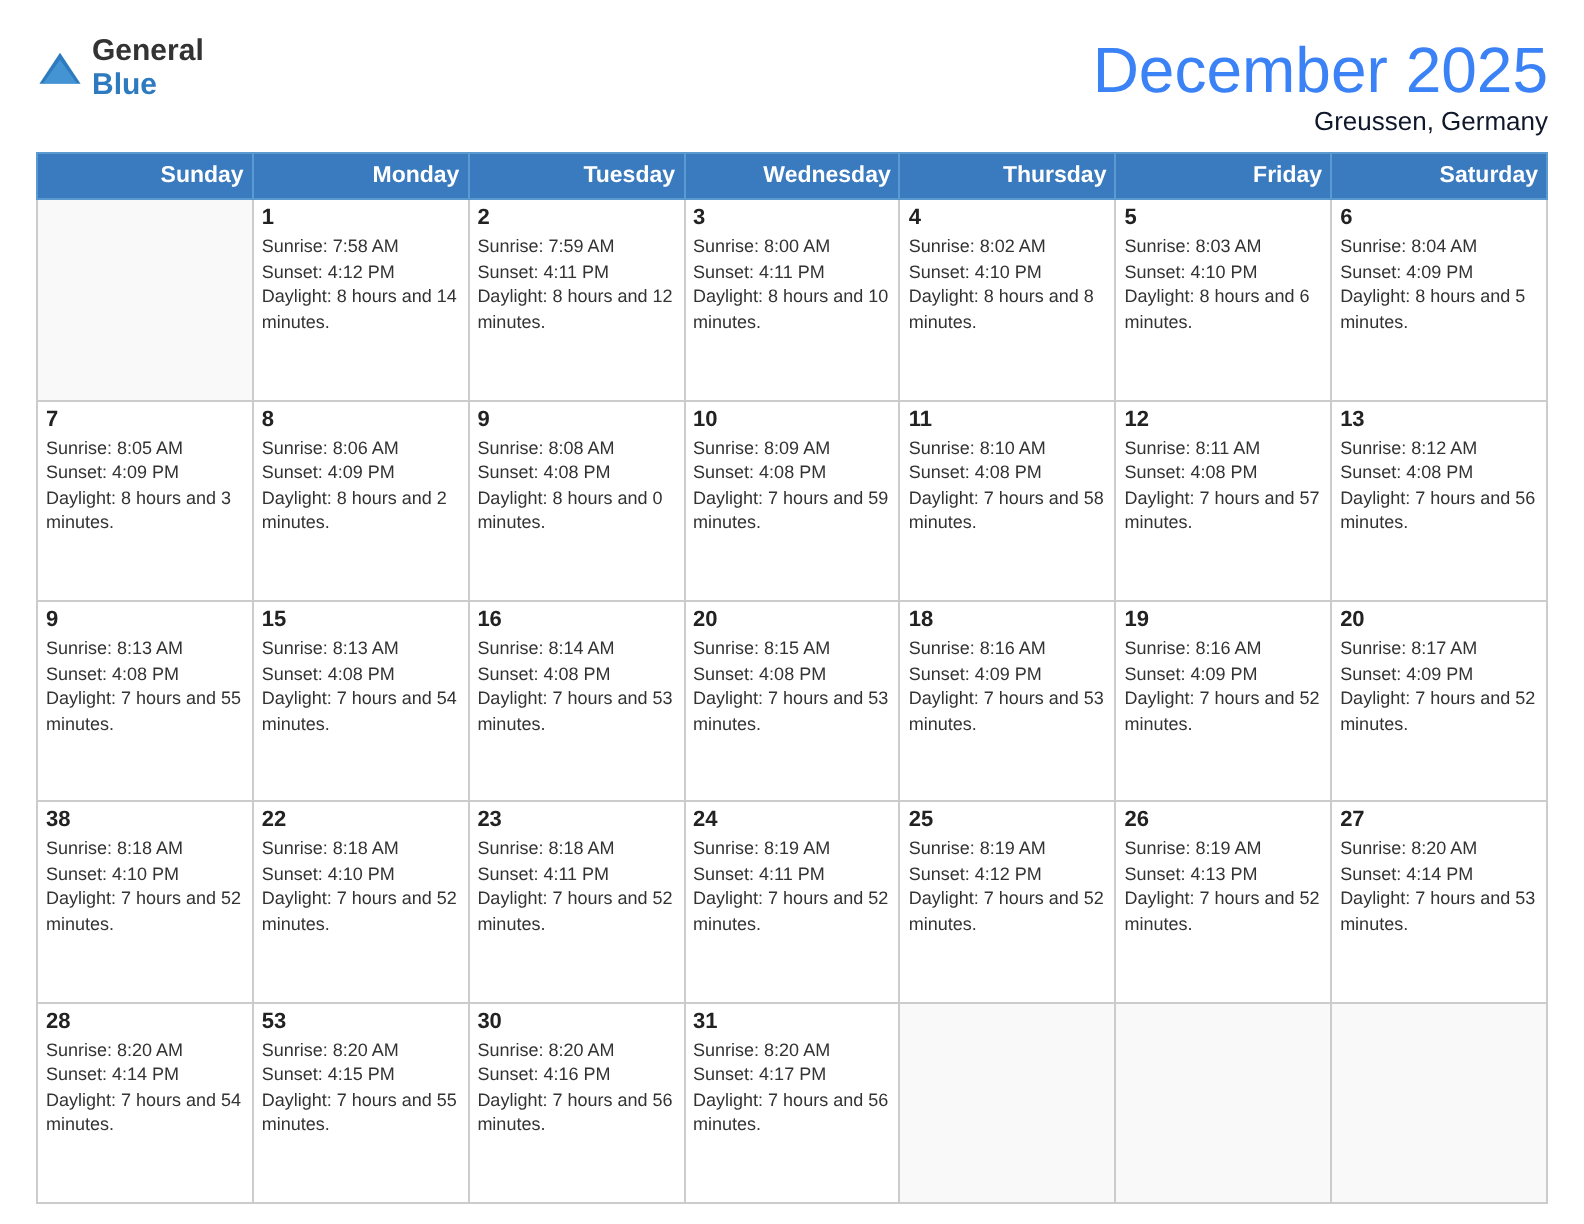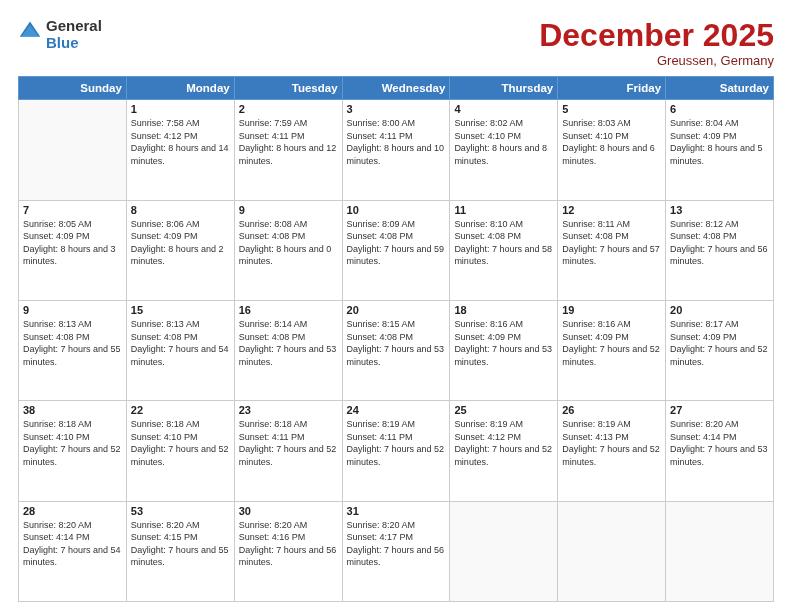--- a/index.html
+++ b/index.html
@@ -18,20 +18,21 @@
       flex-direction: column;
     }
     .header {
       display: flex;
       justify-content: space-between;
       align-items: flex-start;
       margin-bottom: 8px;
     }
     .logo {
       display: flex;
+      align-items: center;
       gap: 4px;
     }
     .logo-text {
       display: flex;
       flex-direction: column;
       line-height: 1.1;
     }
     .logo-general {
       font-size: 15px;
       font-weight: bold;
@@ -44,27 +45,27 @@
     }
     .logo-icon {
       width: 24px;
       height: 24px;
     }
     .title-block {
       text-align: right;
     }
     .month-title {
       font-size: 32px;
-      font-weight: bold;
-      color: #b91c1c;
+      font-weight: normal;
+      color: #3b82f6;
       line-height: 1.1;
     }
     .subtitle {
       font-size: 13px;
-      color: #7f1d1d;
+      color: #0f172a;
     }
     .calendar {
       width: 100%;
       border-collapse: collapse;
       flex: 1;
     }
     .calendar th {
       background: #3a7abf;
       color: #fff;
       font-size: 11.5px;

